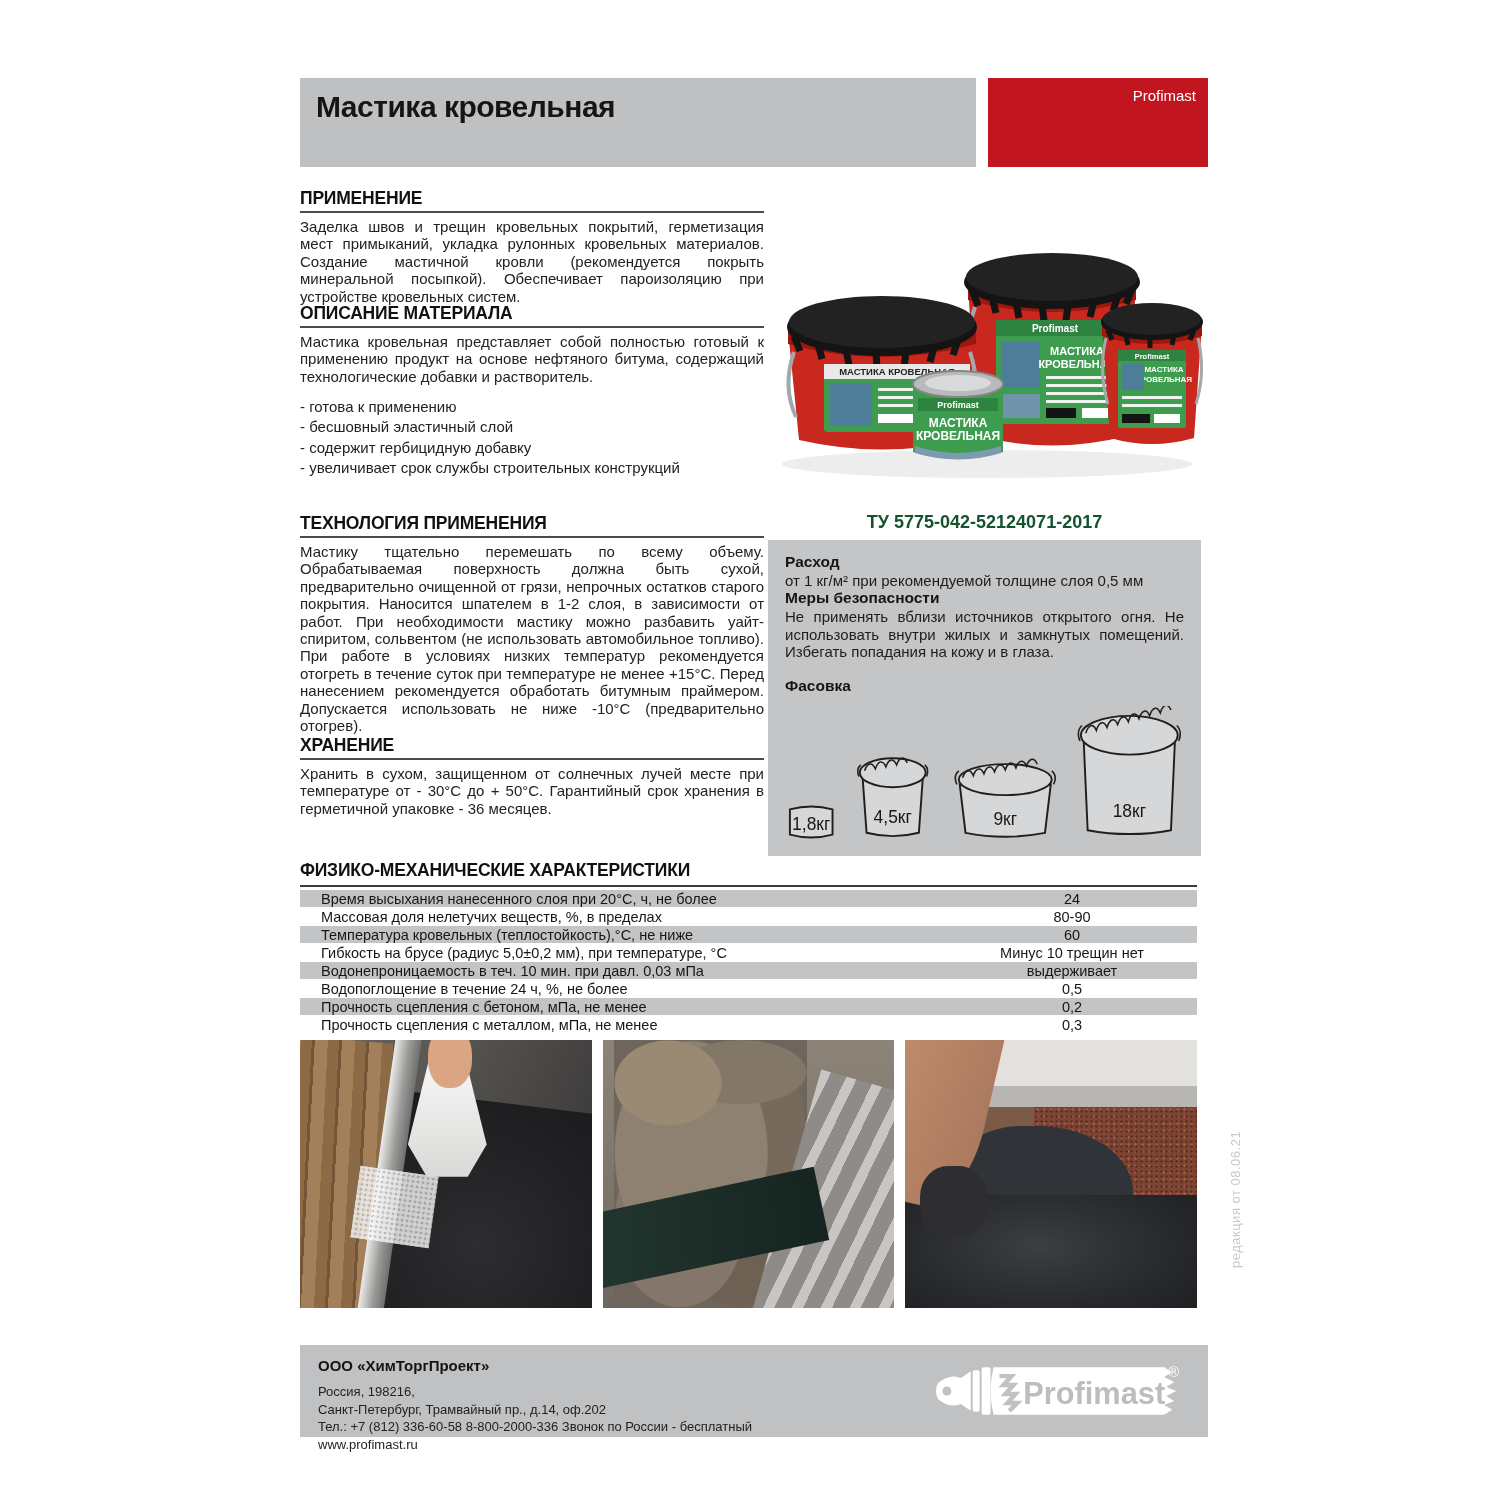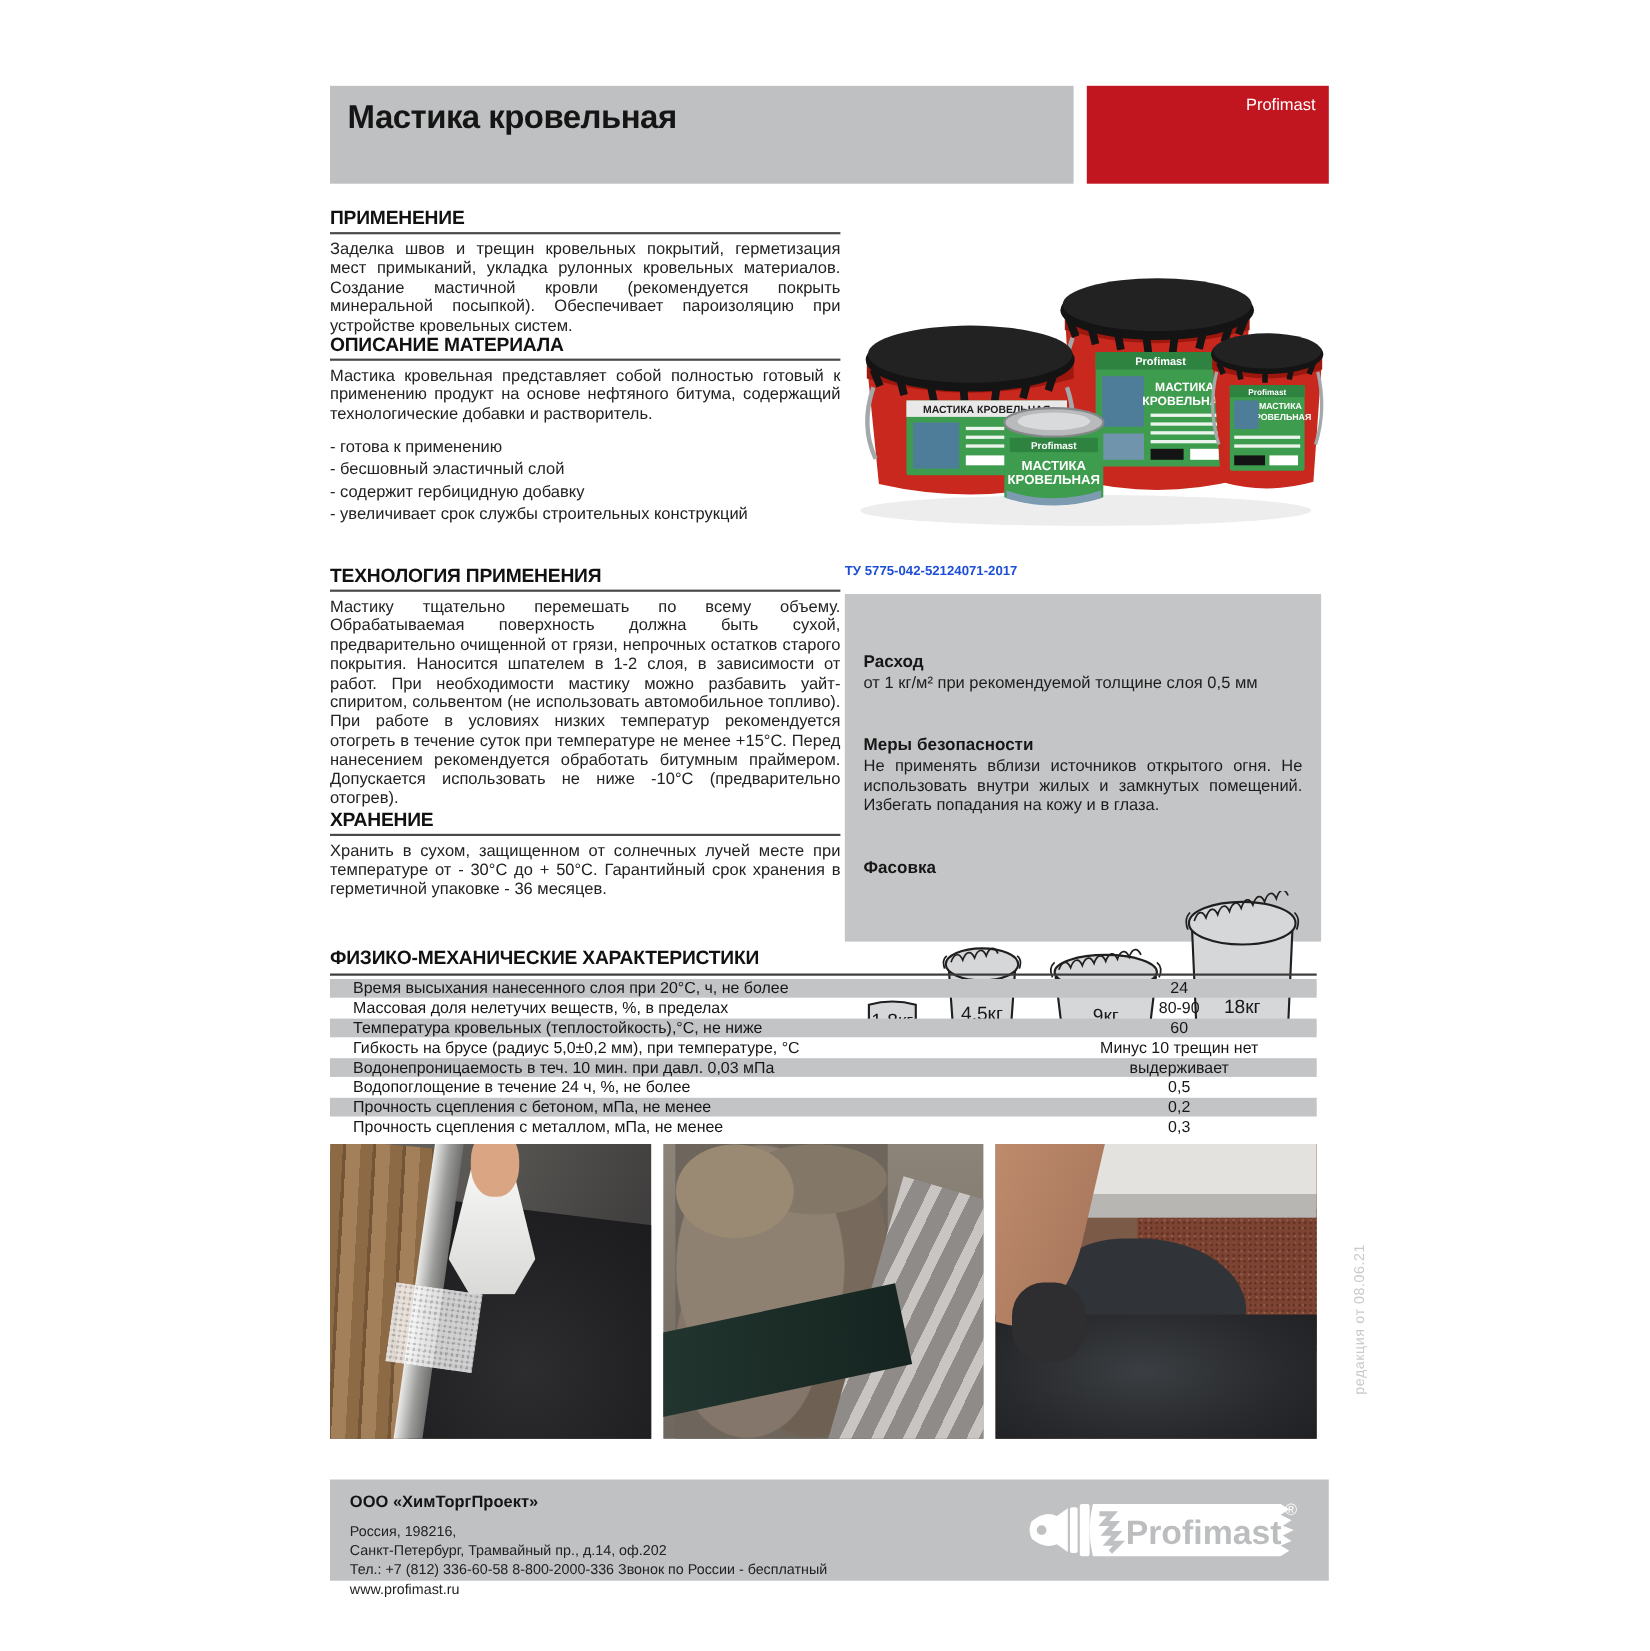--- a/index.html
+++ b/index.html
@@ -18,23 +18,23 @@
   .sec p { font-size:15px; line-height:1.16; text-align:justify; color:#222; }
   .bullets div { font-size:15px; line-height:1.15; margin-bottom:3px; color:#222; }
   #sec-application { top:188px; }
   #sec-description { top:303px; }
   #sec-advantages  { top:398px; }
   #sec-technology  { top:513px; }
   #sec-storage     { top:735px; }
 
   
   .product-visual { position:absolute; left:772px; top:210px; width:436px; height:284px; }
-  .tu-line { position:absolute; left:768px; top:512px; width:433px; text-align:left; font-size:12px; font-weight:bold; color:#1d4ed8; }
+  .tu-line { position:absolute; left:768px; top:512px; width:433px; text-align:center; font-size:18px; font-weight:bold; color:#14532d; }
   .info-box { position:absolute; left:768px; top:540px; width:433px; height:316px; background:#c4c5c7; padding:13px 17px 10px 17px; }
-  .info-box h4 { font-size:15.5px; font-weight:bold; color:#161616; line-height:1.2;margin-top:40px; }
+  .info-box h4 { font-size:15.5px; font-weight:bold; color:#161616; line-height:1.2; }
   .info-box p { font-size:15px; line-height:1.18; text-align:justify; color:#1d1d1d; }
   .pack-heading { margin-top:16px; }
   .bucket-row { display:flex; align-items:flex-end; gap:18px; margin-top:10px; padding:0 2px; }
   .bucket-row svg { display:block; }
   .bk-fill { fill:#d6d7d8; stroke:#1f1f1f; stroke-width:2; }
   .bk-line { fill:none; stroke:#1f1f1f; stroke-width:1.6; }
   .bk-txt  { font-family:"Liberation Sans",sans-serif; font-size:18px; fill:#181818; text-anchor:middle; }
 
   
   .char-table { position:absolute; left:300px; top:860px; width:897px; }

